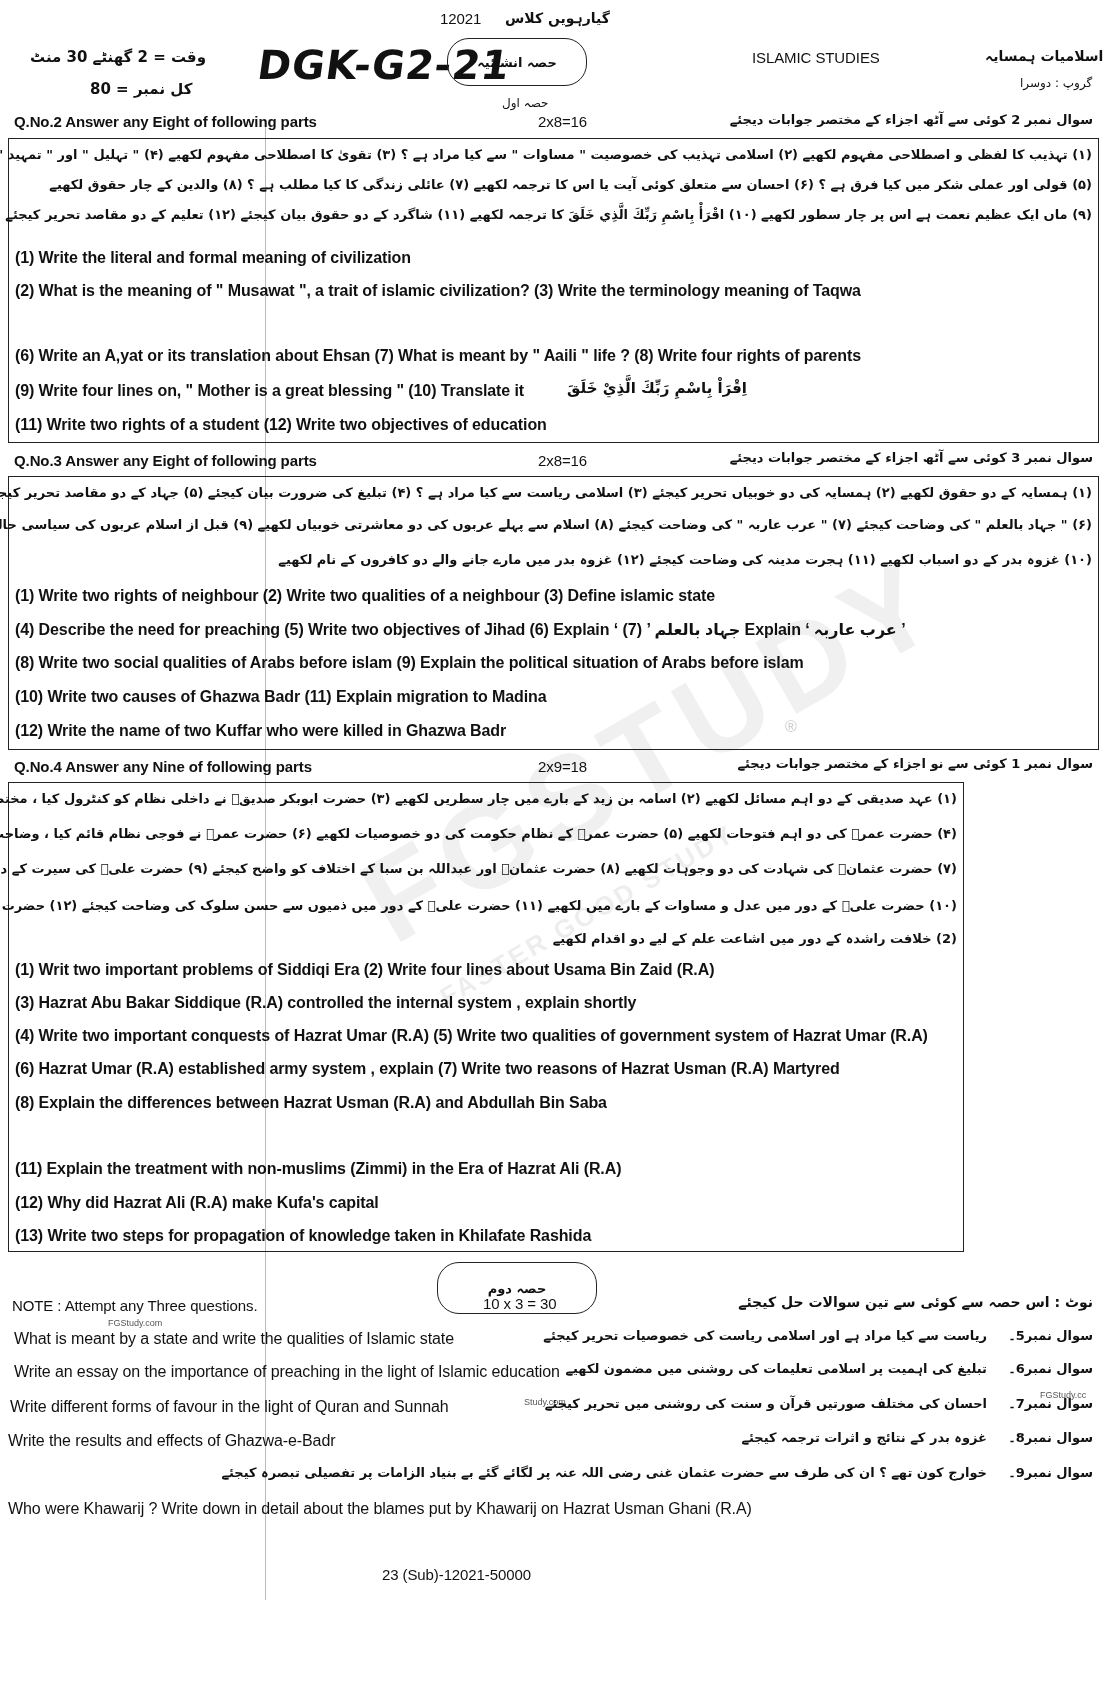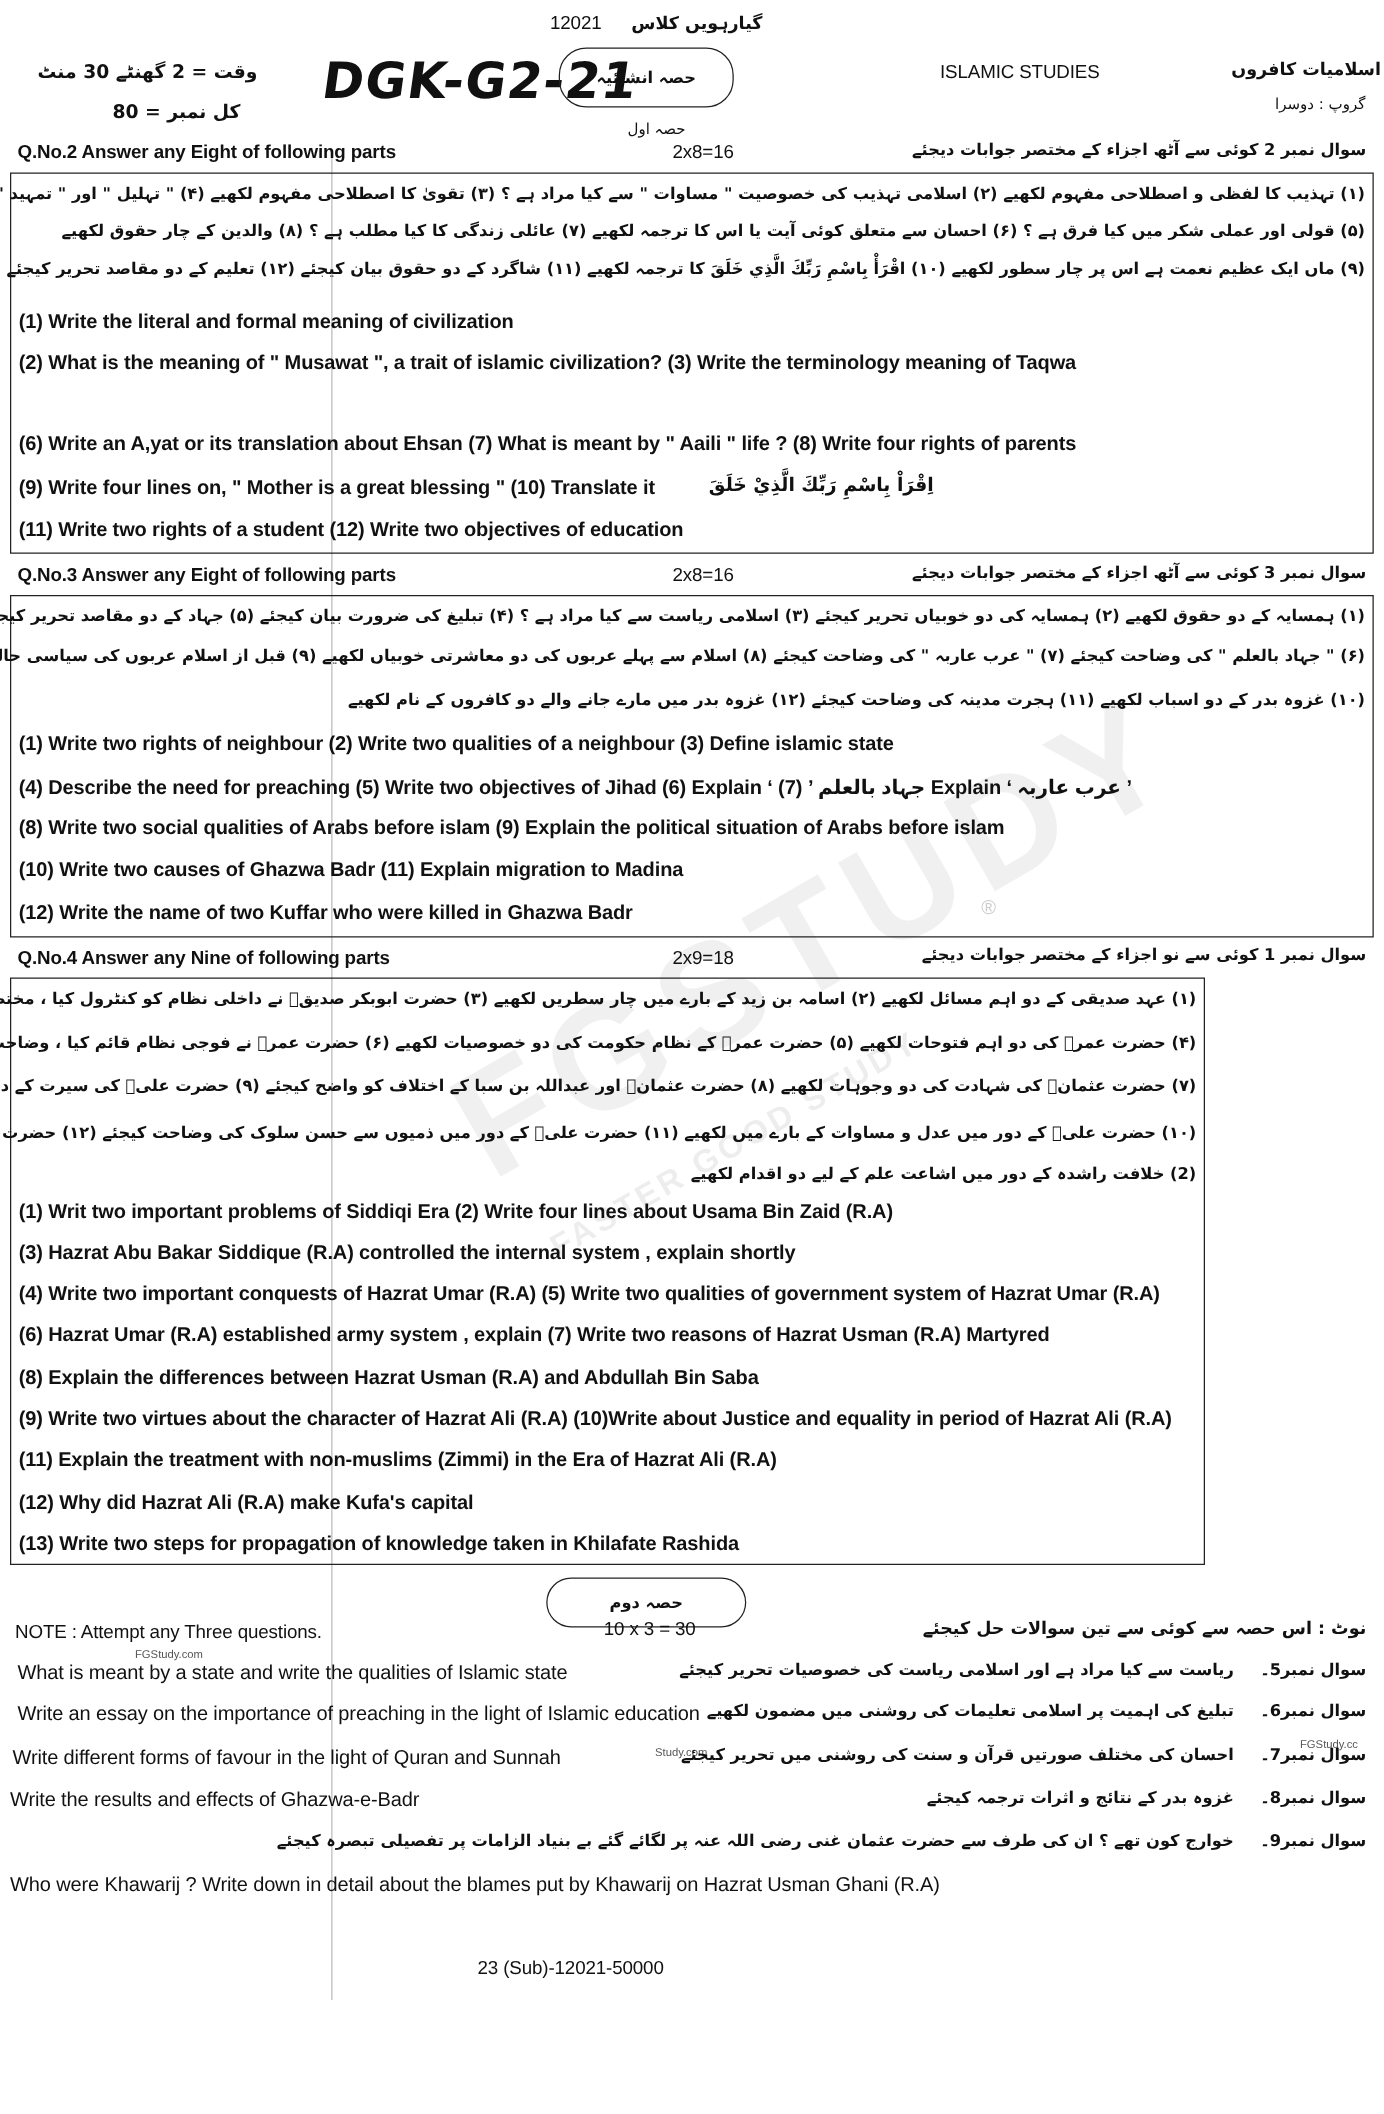--- a/index.html
+++ b/index.html
@@ -38,21 +38,21 @@
 <div class="abs urdu" style="left:90px;top:80px;font-size:15px;">کل نمبر = 80</div>
 
 <div class="abs handwritten" style="left:258px;top:42px;">DGK-G2-21</div>
 
 <div class="pill" style="left:447px;top:38px;width:140px;height:48px;">
   <span class="urdu" style="font-size:13px;">حصہ انشائیہ</span>
 </div>
 <div class="abs urdu" style="left:502px;top:96px;font-size:12px;font-weight:normal;">حصہ اول</div>
 
 <div class="abs en light" style="left:752px;top:49px;font-size:15px;">ISLAMIC STUDIES</div>
-<div class="abs urdu" style="left:985px;top:48px;font-size:14px;">اسلامیات کافروں</div>
+<div class="abs urdu" style="left:985px;top:48px;font-size:14px;">اسلامیات ہمسایہ</div>
 <div class="abs urdu" style="left:1020px;top:76px;font-size:12px;font-weight:normal;">گروپ : دوسرا</div>
 
 <div class="vline"></div>
 
 <div class="watermark">FGSTUDY</div>
 <div class="watermark2">FASTER GOOD STUDY</div>
 <div class="abs" style="left:785px;top:718px;font-size:16px;color:#ccc;">®</div>
 
 <div class="abs en" style="left:14px;top:113px;font-size:15px;">Q.No.2  Answer any Eight of following parts</div>
 <div class="abs en light" style="left:538px;top:113px;font-size:15px;">2x8=16</div>
@@ -93,27 +93,26 @@
   <div class="abs urdu" style="right:6px;top:8px;font-size:13px;">(۱) عہد صدیقی کے دو اہم مسائل لکھیے  (۲) اسامہ بن زید کے بارے میں چار سطریں لکھیے  (۳) حضرت ابوبکر صدیقؓ نے داخلی نظام کو کنٹرول کیا ، مختصر وضاحت لکھیے</div>
   <div class="abs urdu" style="right:6px;top:43px;font-size:13px;">(۴) حضرت عمرؓ کی دو اہم فتوحات لکھیے  (۵) حضرت عمرؓ کے نظام حکومت کی دو خصوصیات لکھیے  (۶) حضرت عمرؓ نے فوجی نظام قائم کیا ، وضاحت کیجئے</div>
   <div class="abs urdu" style="right:6px;top:78px;font-size:13px;">(۷) حضرت عثمانؓ کی شہادت کی دو وجوہات لکھیے  (۸) حضرت عثمانؓ اور عبداللہ بن سبا کے اختلاف کو واضح کیجئے  (۹) حضرت علیؓ کی سیرت کے دو اوصاف لکھیے</div>
   <div class="abs urdu" style="right:6px;top:115px;font-size:13px;">(۱۰) حضرت علیؓ کے دور میں عدل و مساوات کے بارے میں لکھیے  (۱۱) حضرت علیؓ کے دور میں ذمیوں سے حسن سلوک کی وضاحت کیجئے  (۱۲) حضرت علیؓ نے کوفہ کو دارالحکومت کیوں بنایا ؟</div>
   <div class="abs urdu" style="right:6px;top:148px;font-size:13px;">(2) خلافت راشدہ کے دور میں اشاعت علم کے لیے دو اقدام لکھیے</div>
   <div class="abs en" style="left:6px;top:178px;">(1) Writ two important problems of Siddiqi Era (2) Write four lines about Usama Bin Zaid (R.A)</div>
   <div class="abs en" style="left:6px;top:211px;">(3) Hazrat Abu Bakar Siddique (R.A) controlled the internal system , explain shortly</div>
   <div class="abs en" style="left:6px;top:244px;">(4) Write two important conquests of Hazrat Umar (R.A) (5) Write two qualities of government system of Hazrat Umar (R.A)</div>
   <div class="abs en" style="left:6px;top:277px;">(6) Hazrat Umar (R.A) established army system , explain  (7) Write two reasons of Hazrat Usman (R.A) Martyred</div>
   <div class="abs en" style="left:6px;top:311px;">(8) Explain the differences between Hazrat Usman (R.A) and Abdullah Bin Saba</div>
-  <div class="abs en" style="left:6px;top:344px;">(9) Write two virtues about the character of Hazrat Ali (R.A) (10)Write about Justice and equality in period of Hazrat Ali (R.A)</div>
   <div class="abs en" style="left:6px;top:377px;">(11) Explain the treatment with non-muslims (Zimmi) in the Era of Hazrat Ali (R.A)</div>
   <div class="abs en" style="left:6px;top:411px;">(12) Why did Hazrat Ali (R.A) make Kufa's capital</div>
   <div class="abs en" style="left:6px;top:444px;">(13) Write two steps for propagation of knowledge taken in Khilafate Rashida</div>
 </div>
 
-<div class="pill" style="left:437px;top:1262px;width:160px;height:40px;">
+<div class="pill" style="left:437px;top:1262px;width:160px;height:52px;">
   <span class="urdu" style="font-size:13px;">حصہ دوم</span>
 </div>
 
 <div class="abs en light" style="left:12px;top:1297px;font-size:15px;">NOTE :  Attempt any Three   questions.</div>
 <div class="abs en light" style="left:483px;top:1295px;font-size:15px;">10 x 3 = 30</div>
 <div class="abs urdu" style="right:14px;top:1294px;font-size:14px;">نوٹ :    اس حصہ سے کوئی سے تین سوالات حل کیجئے</div>
 <div class="abs small-wm" style="left:108px;top:1318px;">FGStudy.com</div>
 
 <div class="abs en light" style="left:14px;top:1330px;font-size:16px;">What is meant by a state and write the qualities of Islamic state</div>
 <div class="abs urdu" style="right:120px;top:1328px;font-size:13px;">ریاست سے کیا مراد ہے اور اسلامی ریاست کی خصوصیات تحریر کیجئے</div>

